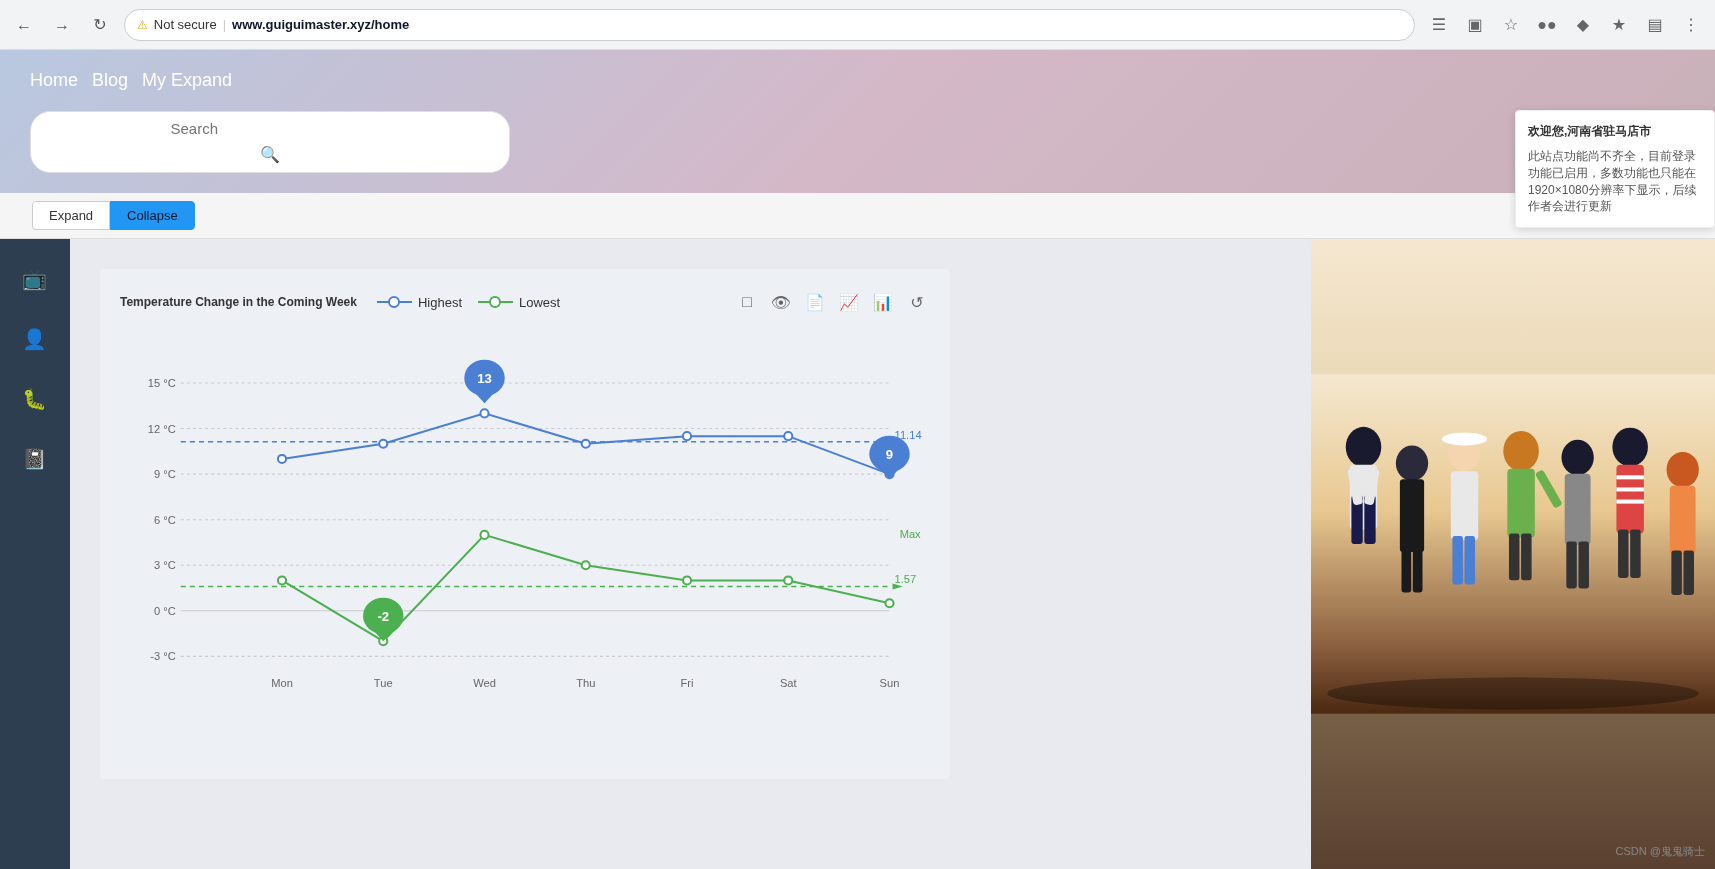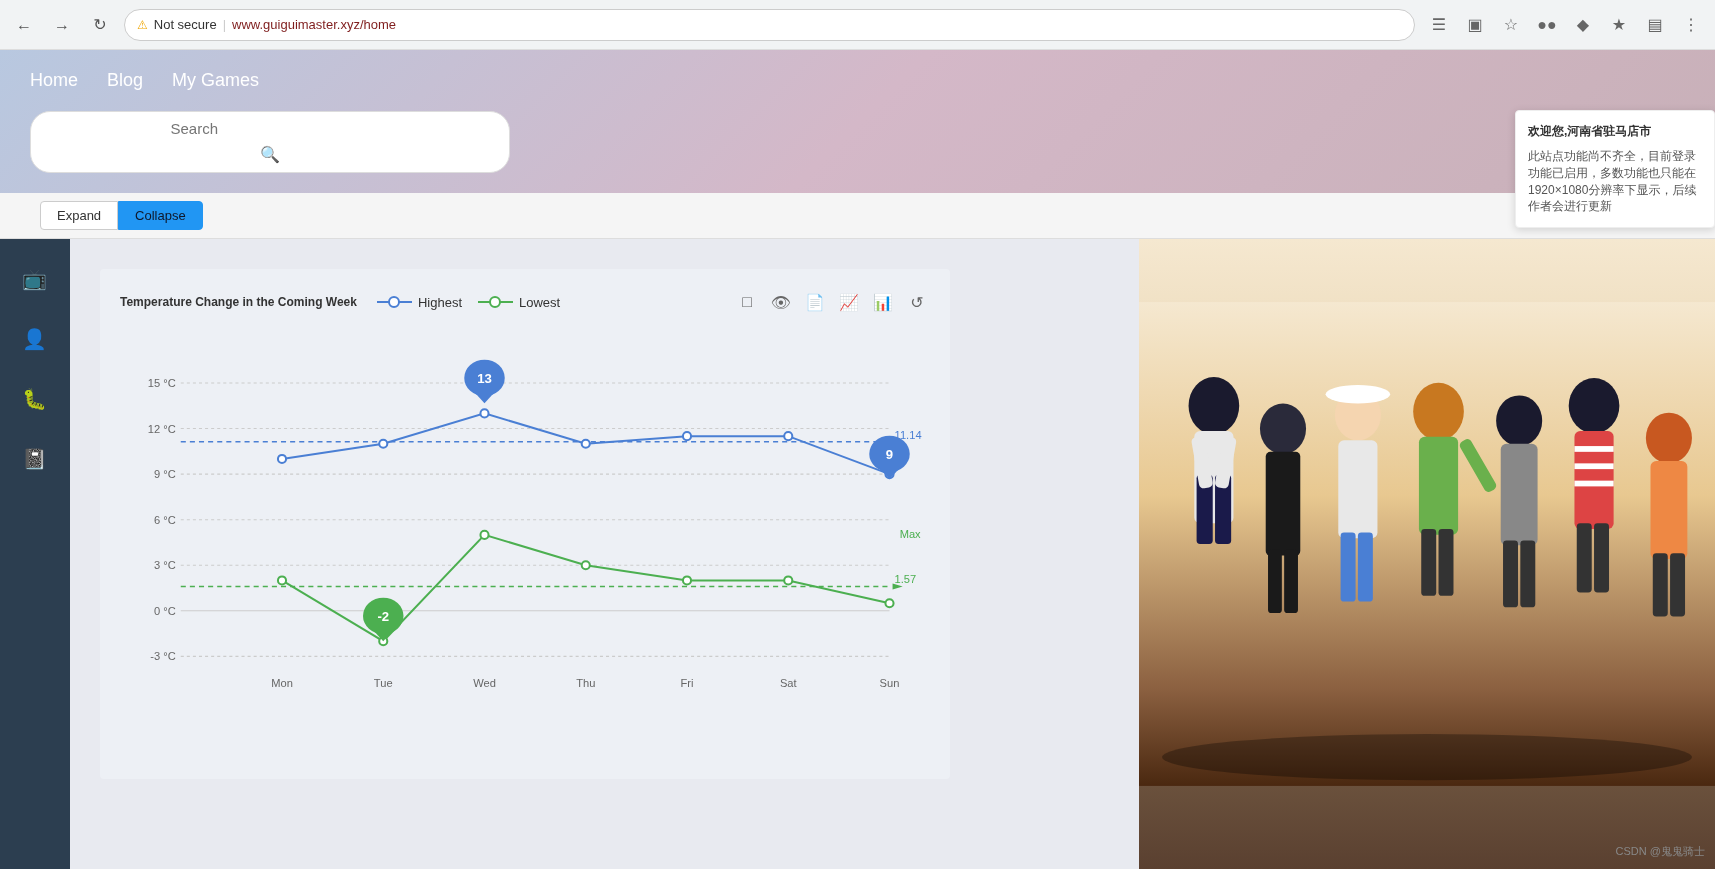--- a/index.html
+++ b/index.html
@@ -35,21 +35,22 @@
       padding: 0 12px;
       gap: 6px;
       font-size: 13px;
       color: #333;
     }
     .browser-address-bar .warning-icon {
       color: #f0a500;
       font-size: 12px;
     }
     .browser-address-bar .url-text {
-      color: #7f1d1d;
+      color: #0f172a;
+      font-weight: bold;
     }
     .browser-actions {
       display: flex; gap: 8px; align-items: center;
     }
     .browser-action-btn {
       width: 28px; height: 28px;
       border: none; background: transparent;
       cursor: pointer; font-size: 16px; color: #666;
       display: flex; align-items: center; justify-content: center;
       border-radius: 50%;
@@ -63,21 +64,21 @@
     }
 
     
     .site-header {
       background: linear-gradient(135deg, #b8c8e0 0%, #d4b8c8 50%, #c8b0b8 100%);
       padding: 20px 30px;
       position: relative;
     }
     .site-nav {
       display: flex;
-      gap: 29px;
+      gap: 14px;
       margin-bottom: 20px;
     }
     .site-nav a {
       color: white;
       text-decoration: none;
       font-size: 18px;
       font-weight: 500;
     }
     .search-bar {
       background: white;
@@ -125,21 +126,21 @@
     .popup-text {
       font-size: 12px;
       color: #555;
       line-height: 1.4;
     }
 
     
     .toolbar {
       display: flex;
       gap: 0;
-      padding: 8px 40px;
+      padding: 8px 32px;
       background: #f5f5f5;
       border-bottom: 1px solid #ddd;
     }
     .toolbar-btn {
       padding: 6px 16px;
       border: 1px solid #ccc;
       background: white;
       cursor: pointer;
       font-size: 13px;
       color: #333;
@@ -250,21 +251,21 @@
     .chart-svg-wrapper {
       width: 100%;
     }
     svg.chart-svg {
       width: 100%;
       height: 420px;
     }
 
     
     .right-panel {
-      width: 576px;
+      width: 404px;
       background: #f5f0e8;
       overflow: hidden;
       position: relative;
     }
     .right-panel-image {
       width: 100%;
       height: 100%;
       background: linear-gradient(180deg, #f5e8d0 0%, #e8d4b0 30%, #8b7355 60%, #5a4030 100%);
       display: flex;
       align-items: flex-end;
@@ -307,21 +308,21 @@
     <button class="browser-action-btn">⋮</button>
   </div>
 </div>
 
 <div class="page-wrapper">
 
   <div class="site-header">
     <nav class="site-nav">
       <a>Home</a>
       <a>Blog</a>
-      <a>My Games</a>
+      <a>My Expand</a>
     </nav>
     <div class="search-bar">
       <input type="text" placeholder="Search" style="">
       <span class="search-icon">🔍</span>
     </div>
 
     <div class="popup-notification">
       <div class="popup-title">欢迎您,河南省驻马店市</div>
       <div class="popup-text">此站点功能尚不齐全，目前登录功能已启用，多数功能也只能在1920×1080分辨率下显示，后续作者会进行更新</div>
     </div>

